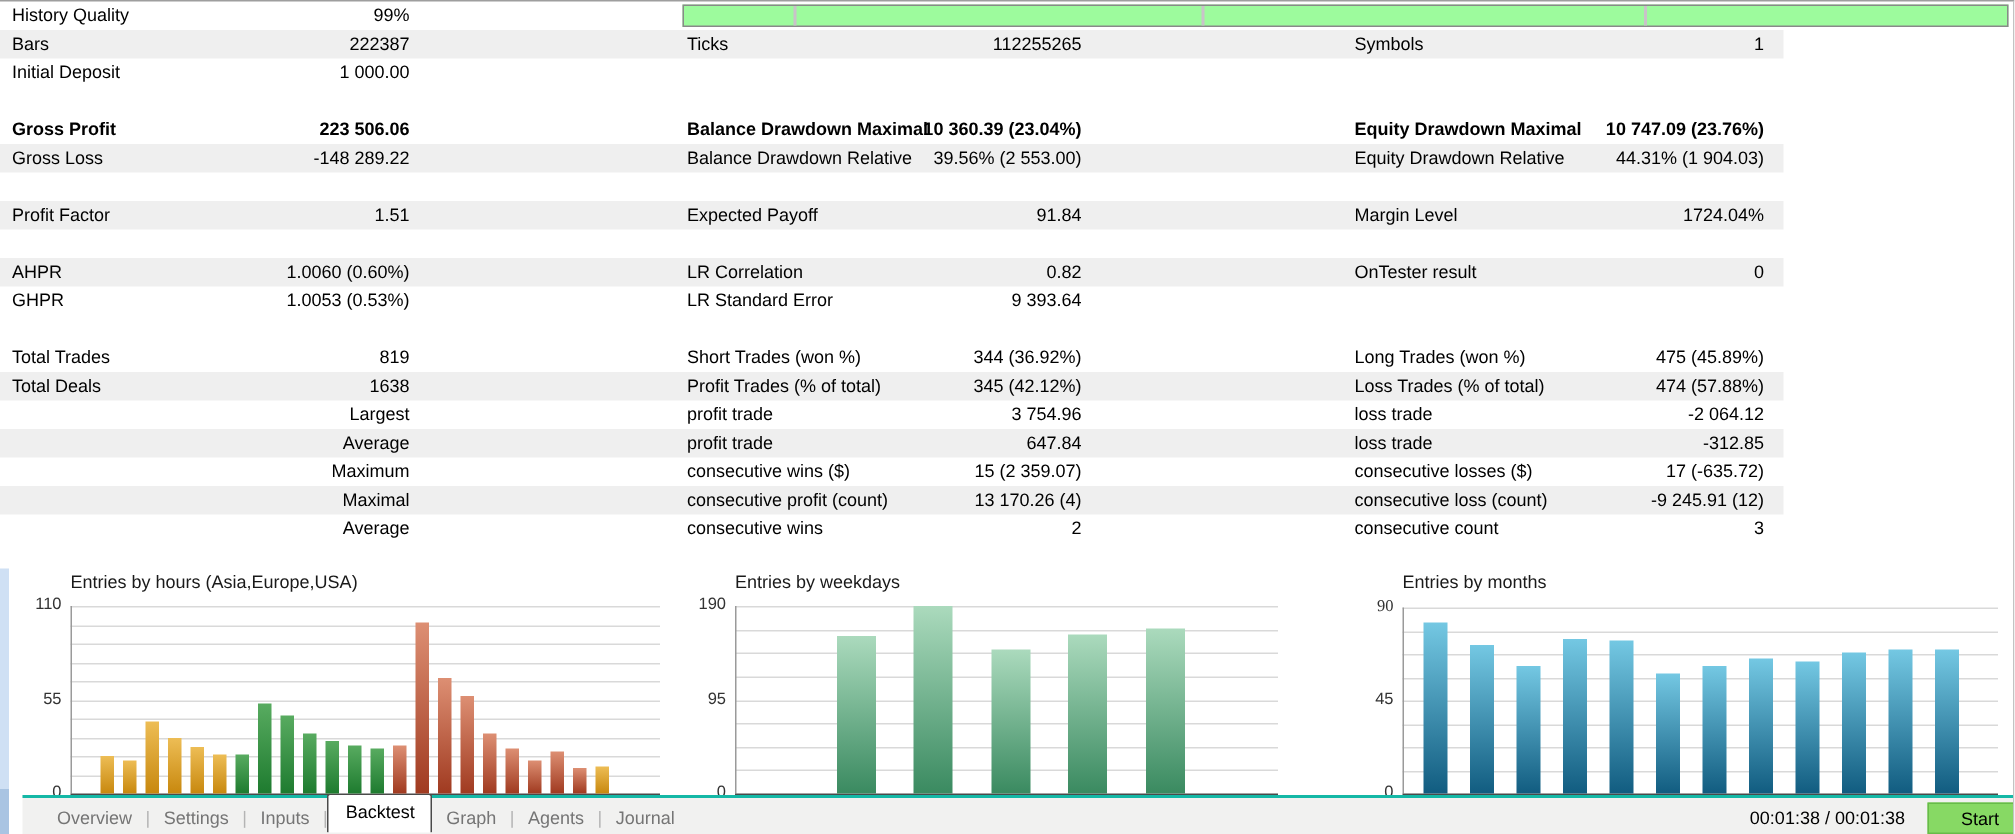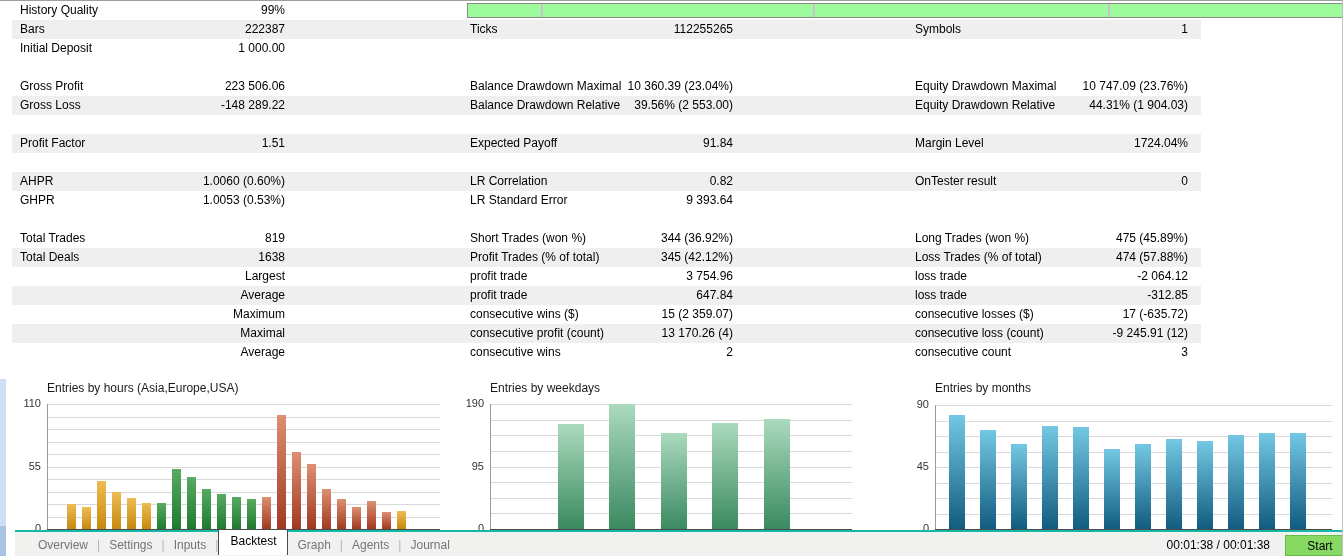--- a/index.html
+++ b/index.html
@@ -4,21 +4,21 @@
 <style>
   html,body{margin:0;padding:0;background:#ffffff;}
   *{box-sizing:border-box;}
   .window{
     position:relative;width:1343px;height:556px;overflow:hidden;
     background:#ffffff;font-family:"Liberation Sans",sans-serif;font-size:12px;color:#000;
     border-top:1px solid #9e9e9e;border-right:1px solid #c3c3c3;
   }
   
   #stats{position:absolute;left:0;top:0;width:1343px;height:378px;}
-  .stat-row{position:absolute;left:12px;width:1189px;height:19px;line-height:19px;}
+  .stat-row{position:absolute;left:0;width:1189px;height:19px;line-height:19px;}
   .stat-row.stripe{background:#efefef;}
   .cell{position:absolute;top:0;height:19px;line-height:19px;white-space:nowrap;}
   .c1l{left:8px;}  .c1v{right:916px;}
   .c2l{left:458px;}.c2v{right:468px;}
   .c3l{left:903px;}.c3v{right:13px;}
   
   .progress{position:absolute;left:455px;top:2px;width:884px;height:15px;
     border:1px solid #898989;background:#9dfb9d;}
   .progress-div{position:absolute;top:0;width:2px;height:13px;background:#c9c2c9;}
   
@@ -65,21 +65,21 @@
         <div class="cell c1v">222387</div>
         <div class="cell c2l">Ticks</div>
         <div class="cell c2v">112255265</div>
         <div class="cell c3l">Symbols</div>
         <div class="cell c3v">1</div>
       </div>
       <div class="stat-row" style="top: 38px;">
         <div class="cell c1l">Initial Deposit</div>
         <div class="cell c1v">1 000.00</div>
       </div>
-      <div class="stat-row" style="top: 76px;">
+      <div class="stat-row" style="top: 76px; font-weight: bold;">
         <div class="cell c1l">Gross Profit</div>
         <div class="cell c1v">223 506.06</div>
         <div class="cell c2l">Balance Drawdown Maximal</div>
         <div class="cell c2v">10 360.39 (23.04%)</div>
         <div class="cell c3l">Equity Drawdown Maximal</div>
         <div class="cell c3v">10 747.09 (23.76%)</div>
       </div>
       <div class="stat-row stripe" style="top: 95px;">
         <div class="cell c1l">Gross Loss</div>
         <div class="cell c1v">-148 289.22</div>
@@ -227,21 +227,21 @@
       <div class="gridline" style="left: 935px; width: 397px; top: 26px;"></div>
       <div class="gridline" style="left: 935px; width: 397px; top: 41.5px;"></div>
       <div class="gridline" style="left: 935px; width: 397px; top: 57px;"></div>
       <div class="gridline" style="left: 935px; width: 397px; top: 72.5px;"></div>
       <div class="gridline" style="left: 935px; width: 397px; top: 88px;"></div>
       <div class="gridline" style="left: 935px; width: 397px; top: 103.5px;"></div>
       <div class="gridline" style="left: 935px; width: 397px; top: 119px;"></div>
       <div class="gridline" style="left: 935px; width: 397px; top: 134.5px;"></div>
       <div class="yaxis" style="left: 935px; top: 26px; height: 124px;"></div>
       <div class="xaxis" style="left: 935px; width: 397px; top: 150px;"></div>
-      <div class="ytick" style="left: 899px; top: 19px;">90</div>
+      <div class="ytick" style="left: 899px; top: 19px; font-family: Liberation Serif, serif;">90</div>
       <div class="ytick" style="left: 899px; top: 81px;">45</div>
       <div class="ytick" style="left: 899px; top: 143px;">0</div>
       <div class="bar" style="left: 949px; width: 16px; top: 35.6444px; height: 114.356px; background: linear-gradient(rgb(116, 200, 227), rgb(17, 92, 128));"></div>
       <div class="bar" style="left: 980px; width: 16px; top: 50.8px; height: 99.2px; background: linear-gradient(rgb(116, 200, 227), rgb(17, 92, 128));"></div>
       <div class="bar" style="left: 1011px; width: 16px; top: 64.5778px; height: 85.4222px; background: linear-gradient(rgb(116, 200, 227), rgb(17, 92, 128));"></div>
       <div class="bar" style="left: 1042px; width: 16px; top: 46.6667px; height: 103.333px; background: linear-gradient(rgb(116, 200, 227), rgb(17, 92, 128));"></div>
       <div class="bar" style="left: 1073px; width: 16px; top: 48.0444px; height: 101.956px; background: linear-gradient(rgb(116, 200, 227), rgb(17, 92, 128));"></div>
       <div class="bar" style="left: 1104px; width: 16px; top: 70.0889px; height: 79.9111px; background: linear-gradient(rgb(116, 200, 227), rgb(17, 92, 128));"></div>
       <div class="bar" style="left: 1135px; width: 16px; top: 64.5778px; height: 85.4222px; background: linear-gradient(rgb(116, 200, 227), rgb(17, 92, 128));"></div>
       <div class="bar" style="left: 1166px; width: 16px; top: 60.4444px; height: 89.5556px; background: linear-gradient(rgb(116, 200, 227), rgb(17, 92, 128));"></div>

